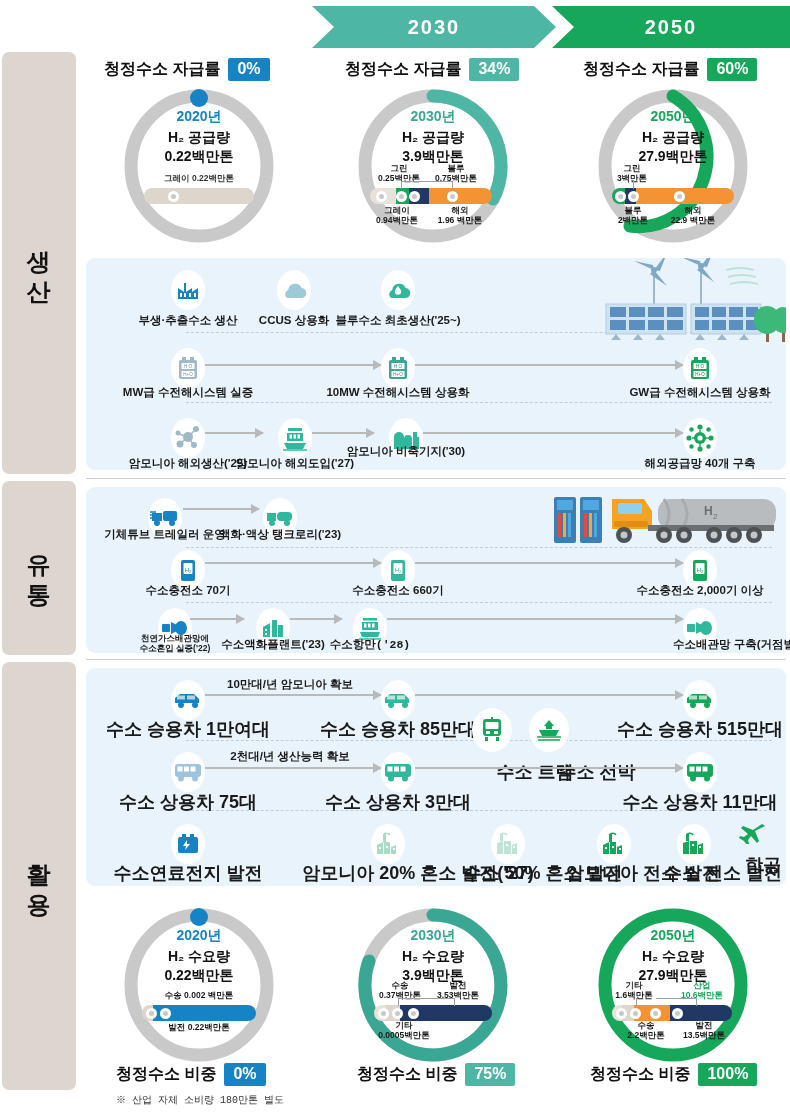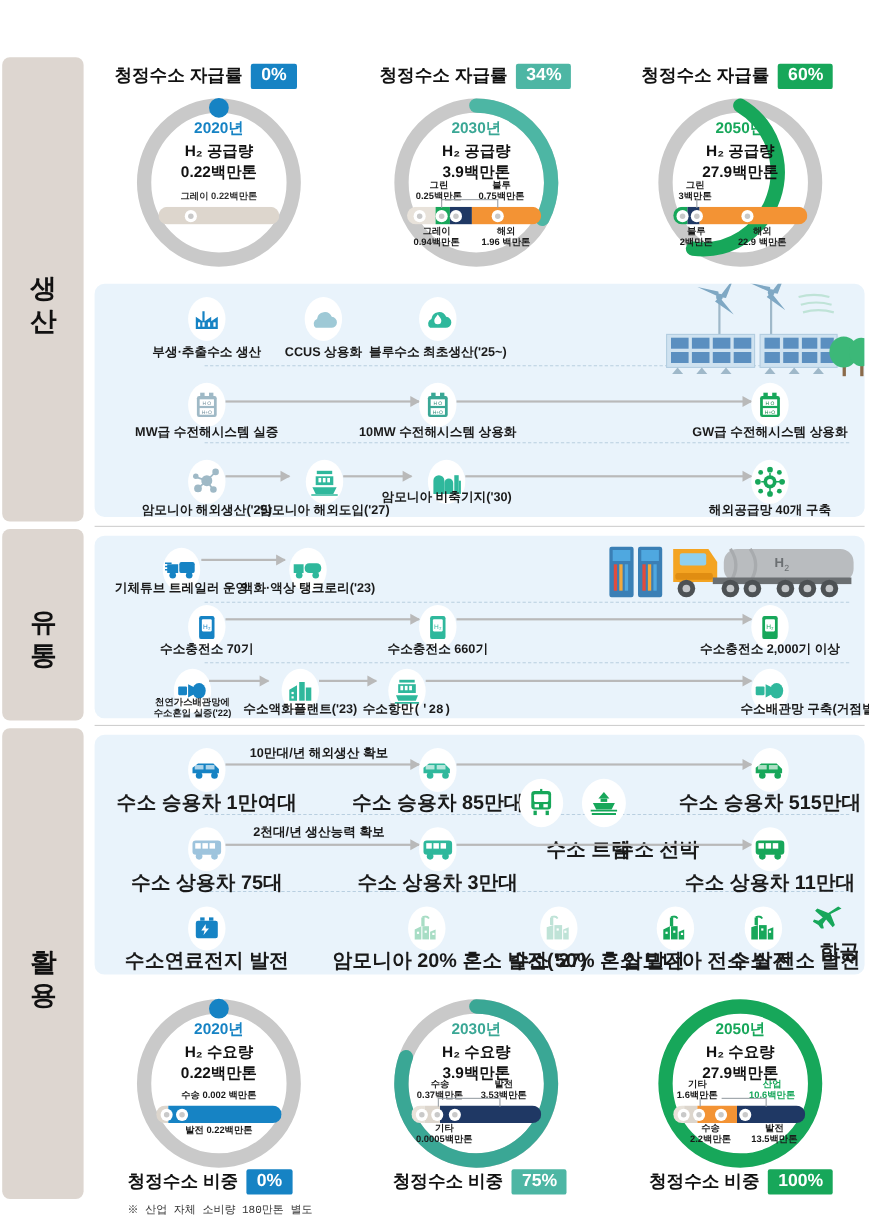--- a/index.html
+++ b/index.html
@@ -103,20 +103,26 @@
 
   .art { position: absolute; }
   .foot { position: absolute; font-size: 10px; color: #333; white-space: nowrap;
           transform: translateX(-50%); font-family: Liberation Mono, monospace; }
 </style>
 </head>
 <body>
 
 <div id="root">
 
+  <div class="chev c2">
+    <span>2030</span>
+  </div>
+  <div class="chev c3">
+    <span>2050</span>
+  </div>
 
   <div class="rail r1">
     <span>생산</span>
   </div>
   <div class="rail r2">
     <span>유통</span>
   </div>
   <div class="rail r3">
     <span>활용</span>
   </div>
@@ -551,21 +557,21 @@
   <div class="ic" style="left:188px; top:680px;">
     <svg width="30" height="18" viewBox="0 0 30 18" fill="#1683c4">
         <path d="M2 12V7l5-4h14l5 5v4z"></path>
         <rect x="4" y="4.5" width="8" height="4" fill="#fff" opacity=".65"></rect>
         <rect x="14" y="4.5" width="8" height="4" fill="#fff" opacity=".65"></rect>
         <circle cx="8" cy="14" r="3"></circle>
         <circle cx="22" cy="14" r="3"></circle>
       </svg>
   </div>
   <div class="t" style="left:188px; top:717px;">수소 승용차 1만여대</div>
-  <div class="t md" style="left:290px; top:677px;">10만대/년 해외생산 확보</div>
+  <div class="t md" style="left:290px; top:677px;">10만대/년 암모니아 확보</div>
   <div class="arrow" style="left:205px; top:694px; width:176px;"></div>
 
   <div class="ic" style="left:398px; top:680px;">
     <svg width="30" height="18" viewBox="0 0 30 18" fill="#2fb89c">
         <path d="M2 12V7l5-4h14l5 5v4z"></path>
         <rect x="4" y="4.5" width="8" height="4" fill="#fff" opacity=".65"></rect>
         <rect x="14" y="4.5" width="8" height="4" fill="#fff" opacity=".65"></rect>
         <circle cx="8" cy="14" r="3"></circle>
         <circle cx="22" cy="14" r="3"></circle>
       </svg>

